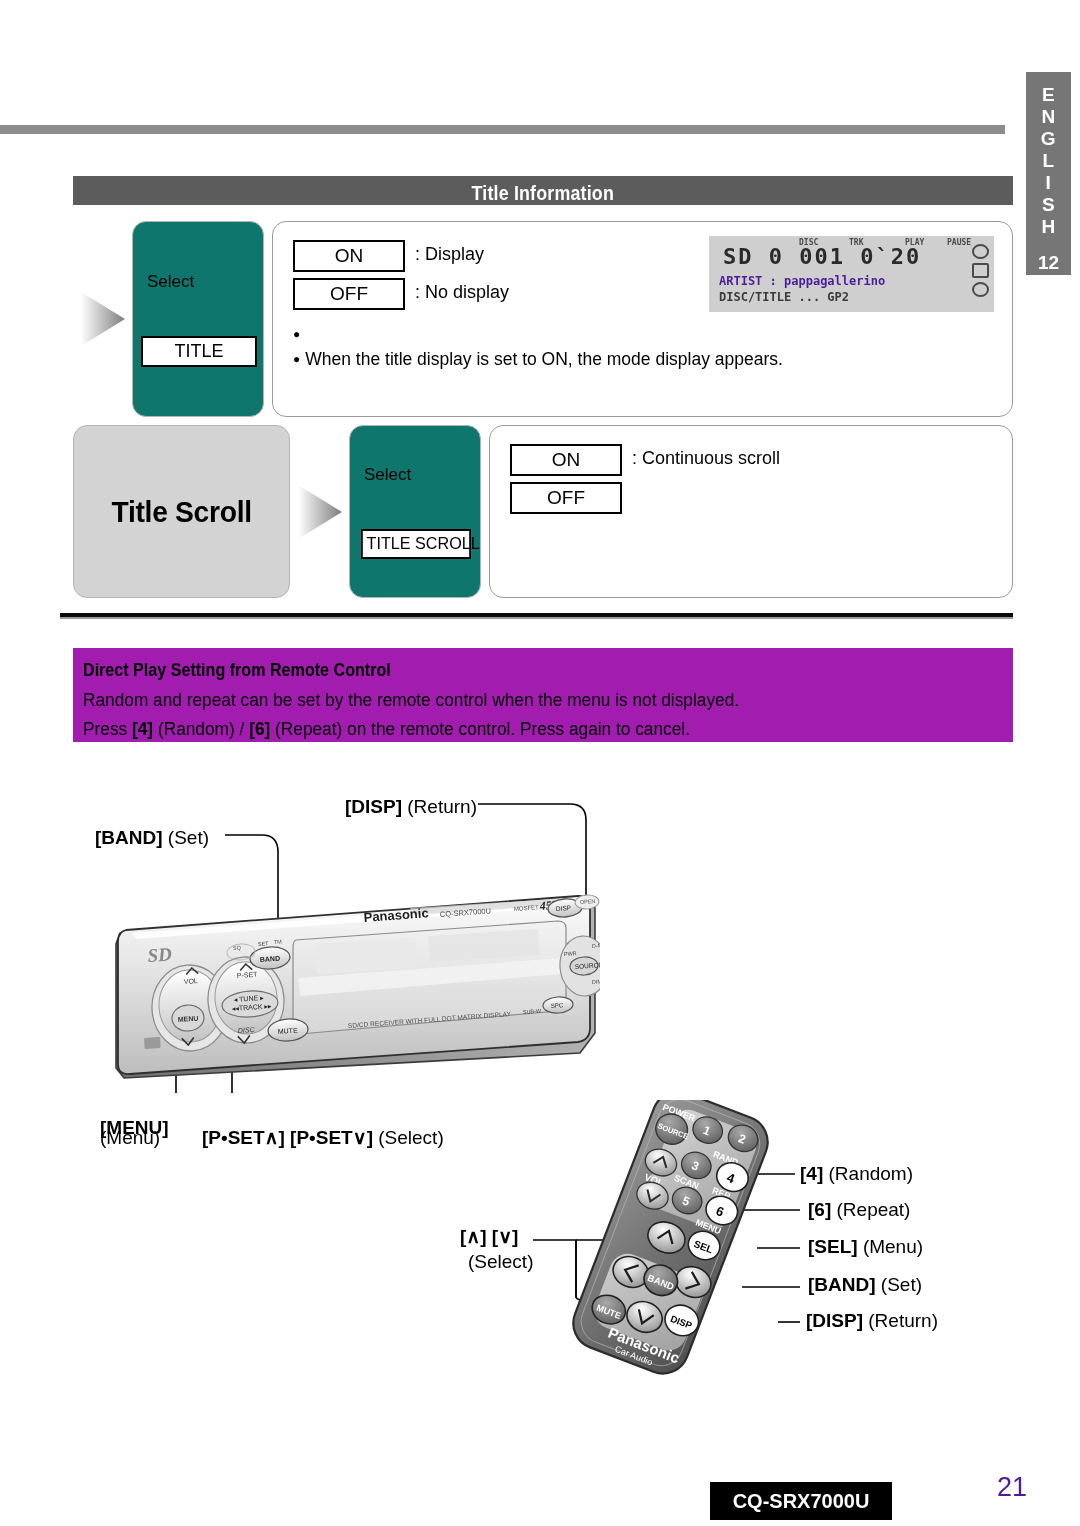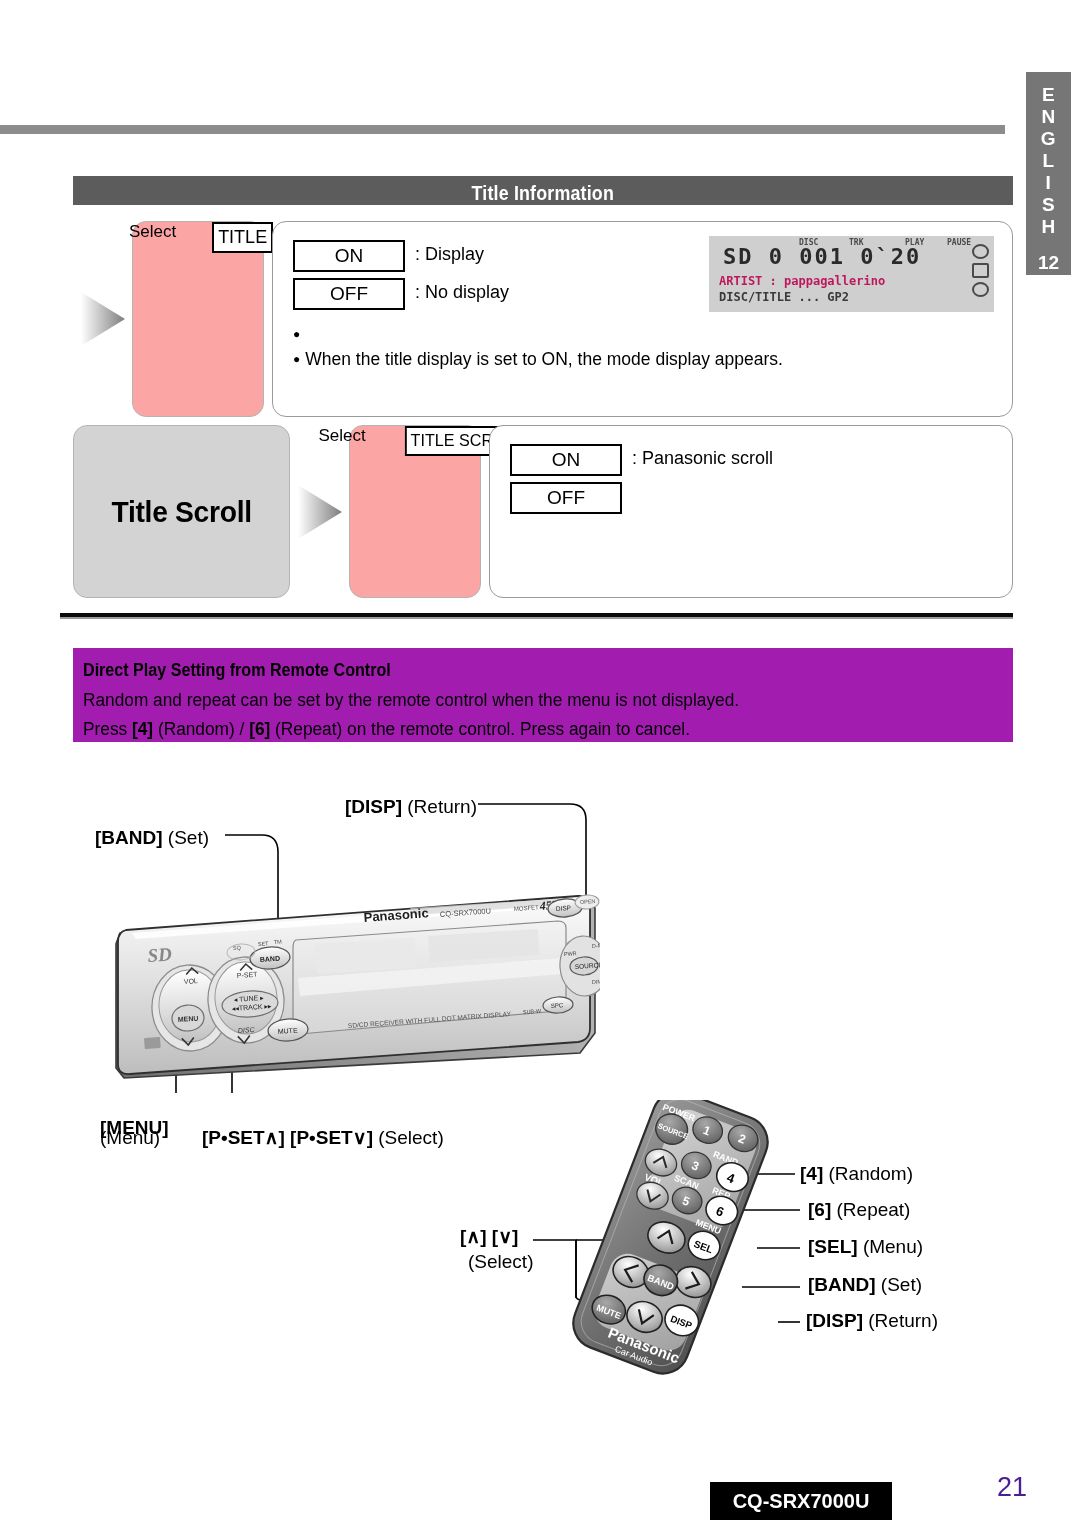--- a/index.html
+++ b/index.html
@@ -111,28 +111,28 @@
     align-items: center;
     justify-content: center;
   }
   .arrow-shape {
     width: 44px;
     height: 62px;
   }
 
   .cell-select {
     width: 132px;
-    background: #fca5a5;
+    background: #0f766e;
     border: 1px solid #b4b4b4;
     border-radius: 14px;
     box-sizing: border-box;
     flex: 0 0 auto;
     padding: 0 8px;
     display: flex;
-    flex-direction: row;
+    flex-direction: column;
     align-items: flex-start;
     justify-content: center;
     gap: 36px;
   }
   .cell-select .sel-word {
     font-size: 17px;
     margin-left: 6px;
     margin-bottom: 8px;
   }
   .key-box {
@@ -220,21 +220,21 @@
     color: #4a4a4a;
     white-space: nowrap;
   }
   .lcd-shot .lcd-row2 {
     position: absolute;
     left: 10px;
     top: 38px;
     font-family: "DejaVu Sans Mono", monospace;
     font-size: 12px;
     font-weight: bold;
-    color: #be185d;
+    color: #4c1d95;
     letter-spacing: 0px;
     white-space: nowrap;
   }
   .lcd-shot .lcd-row3 {
     position: absolute;
     left: 10px;
     top: 54px;
     font-family: "DejaVu Sans Mono", monospace;
     font-size: 12px;
     font-weight: bold;
@@ -447,21 +447,21 @@
 
   <div class="cell-select">
     <span class="sel-word">Select</span>
     <span class="key-box narrowtext">TITLE SCROLL</span>
   </div>
 
   <div class="cell-detail">
 
     <div class="opt-line">
       <span class="key-box onoff">ON</span>
-      <span class="opt-desc">: Panasonic scroll</span>
+      <span class="opt-desc">: Continuous scroll</span>
     </div>
 
     <div class="opt-line">
       <span class="key-box onoff">OFF</span>
     </div>
 
   </div>
 </div>
 
 <div class="black-rule"></div>

